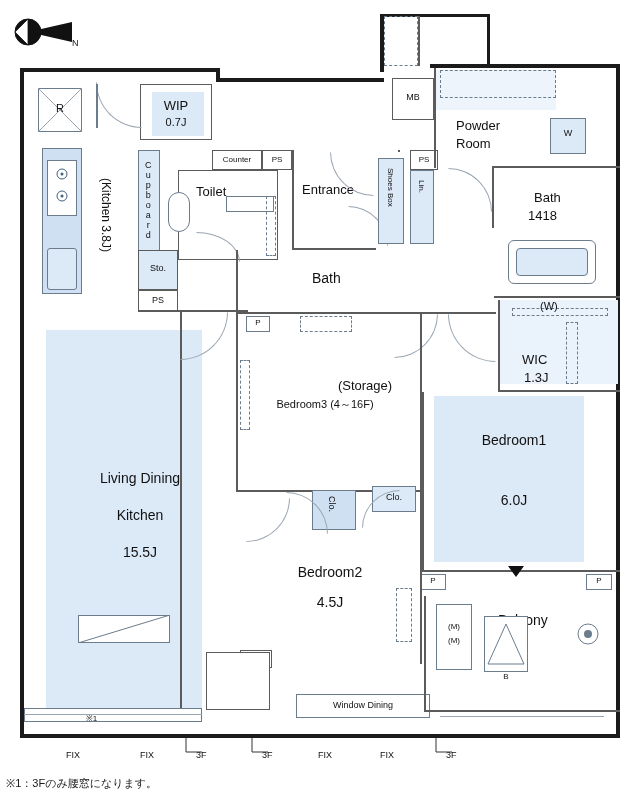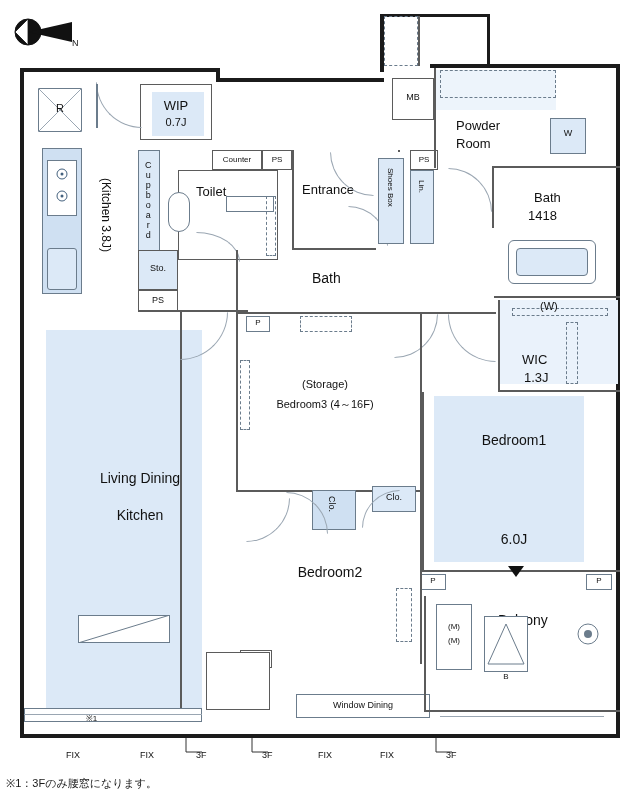--- a/index.html
+++ b/index.html
@@ -89,20 +89,21 @@
   <div class="room" style="left:138px;top:250px;width:40px;height:40px;background:#dce9f7;"></div>
   <div class="lbl c sm" style="left:138px;top:263px;width:40px;">Sto.</div>
 
   <div class="room" style="left:138px;top:290px;width:40px;height:22px;"></div>
   <div class="lbl c sm" style="left:138px;top:295px;width:40px;">PS</div>
 
   <div class="lbl vert2" style="left:98px;top:178px;font-size:12px;">(Kitchen 3.8J)</div>
 
   <div class="lbl c big" style="left:60px;top:470px;width:160px;font-size:14px;">Living Dining</div>
   <div class="lbl c big" style="left:60px;top:507px;width:160px;font-size:14px;">Kitchen</div>
+  <div class="lbl c big" style="left:60px;top:544px;width:160px;font-size:14px;">15.5J</div>
 
   <div class="bd" style="left:78px;top:615px;width:92px;height:28px;background:#fff;"></div>
   <svg class="abs" style="left:78px;top:615px;" width="92" height="28">
     <line x1="0" y1="28" x2="92" y2="0" stroke="#6b7c8c"></line>
   </svg>
 
   <div class="thin" style="left:180px;top:312px;width:2px;height:398px;background:#5b5b5b;"></div>
   <div class="thin" style="left:138px;top:310px;width:110px;height:2px;background:#5b5b5b;"></div>
   <div class="door-arc" style="left:180px;top:312px;width:48px;height:48px;border-color:transparent;border-right-color:#9aa6b2;border-bottom-color:#9aa6b2;border-radius:0 0 100% 0;"></div>
 
@@ -172,50 +173,51 @@
 
   <div class="lightblue" style="left:500px;top:300px;width:118px;height:84px;"></div>
   <div class="bdash" style="left:512px;top:308px;width:96px;height:8px;"></div>
   <div class="lbl" style="left:540px;top:300px;">(W)</div>
   <div class="lbl big" style="left:522px;top:352px;">WIC</div>
   <div class="lbl big" style="left:524px;top:370px;">1.3J</div>
   <div class="thin" style="left:498px;top:300px;width:2px;height:92px;background:#5b5b5b;"></div>
   <div class="thin" style="left:498px;top:390px;width:122px;height:2px;background:#5b5b5b;"></div>
   <div class="bdash" style="left:566px;top:322px;width:12px;height:62px;"></div>
 
-  <div class="lbl c" style="left:236px;top:378px;width:178px;font-size:11px;">(Storage)</div>
+  <div class="lbl c" style="left:236px;top:378px;width:178px;font-size:13px;padding-left:40px;">(Storage)</div>
   <div class="lbl c" style="left:236px;top:398px;width:178px;font-size:11px;">Bedroom3 (4～16F)</div>
   <div class="thin" style="left:236px;top:312px;width:2px;height:180px;background:#5b5b5b;"></div>
   <div class="thin" style="left:420px;top:312px;width:2px;height:180px;background:#5b5b5b;"></div>
   <div class="thin" style="left:236px;top:490px;width:186px;height:2px;background:#5b5b5b;"></div>
   <div class="bdash" style="left:240px;top:360px;width:10px;height:70px;"></div>
 
   <div class="blue" style="left:434px;top:396px;width:150px;height:166px;"></div>
   <div class="lbl c big" style="left:434px;top:432px;width:160px;font-size:14px;">Bedroom1</div>
-  <div class="lbl c big" style="left:434px;top:492px;width:160px;font-size:14px;margin-top:39px;">6.0J</div>
+  <div class="lbl c big" style="left:434px;top:492px;width:160px;font-size:14px;">6.0J</div>
   <div class="thin" style="left:422px;top:392px;width:2px;height:180px;background:#5b5b5b;"></div>
   <div class="thin" style="left:424px;top:570px;width:196px;height:2px;background:#5b5b5b;"></div>
 
   <svg class="abs" style="left:508px;top:566px;" width="16" height="12">
     <polygon points="0,0 16,0 8,11" fill="#111"></polygon>
   </svg>
   <div class="bd" style="left:420px;top:574px;width:26px;height:16px;background:#fff;"></div>
   <div class="lbl c xs" style="left:420px;top:576px;width:26px;">P</div>
   <div class="bd" style="left:586px;top:574px;width:26px;height:16px;background:#fff;"></div>
   <div class="lbl c xs" style="left:586px;top:576px;width:26px;">P</div>
 
   <div class="bd" style="left:312px;top:490px;width:44px;height:40px;background:#cfe0f2;"></div>
   <div class="lbl vert2 sm" style="left:326px;top:496px;">Clo.</div>
   <div class="bd" style="left:372px;top:486px;width:44px;height:26px;background:#dce9f7;"></div>
   <div class="lbl c sm" style="left:372px;top:492px;width:44px;">Clo.</div>
   <div class="door-arc" style="left:362px;top:490px;width:38px;height:38px;border-color:transparent;border-left-color:#9aa6b2;border-top-color:#9aa6b2;border-radius:100% 0 0 0;"></div>
   <div class="door-arc" style="left:286px;top:492px;width:42px;height:42px;border-color:transparent;border-right-color:#9aa6b2;border-top-color:#9aa6b2;border-radius:0 100% 0 0;"></div>
   <div class="door-arc" style="left:246px;top:498px;width:44px;height:44px;border-color:transparent;border-right-color:#9aa6b2;border-bottom-color:#9aa6b2;border-radius:0 0 100% 0;"></div>
 
   <div class="lbl c big" style="left:250px;top:564px;width:160px;font-size:14px;">Bedroom2</div>
+  <div class="lbl c big" style="left:250px;top:594px;width:160px;font-size:14px;">4.5J</div>
   <div class="thin" style="left:420px;top:492px;width:2px;height:172px;background:#5b5b5b;"></div>
   <div class="bdash" style="left:396px;top:588px;width:16px;height:54px;"></div>
 
   <div class="room" style="left:240px;top:650px;width:32px;height:18px;"></div>
   <div class="lbl c xs" style="left:240px;top:653px;width:32px;">PS</div>
   <div class="room" style="left:206px;top:652px;width:64px;height:58px;"></div>
 
   <div class="bd" style="left:296px;top:694px;width:134px;height:24px;background:#fff;"></div>
   <div class="lbl c sm" style="left:296px;top:700px;width:134px;">Window Dining</div>
 

